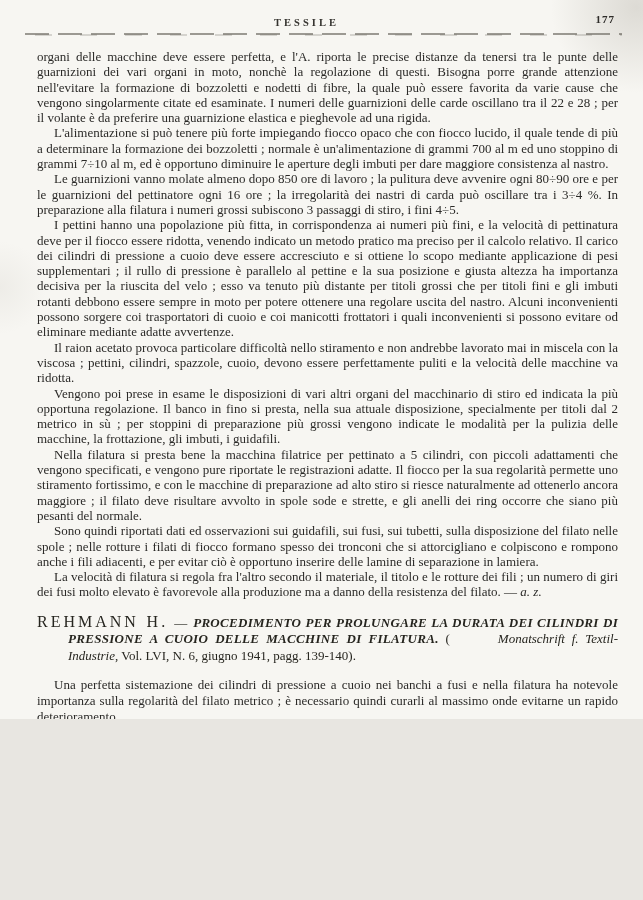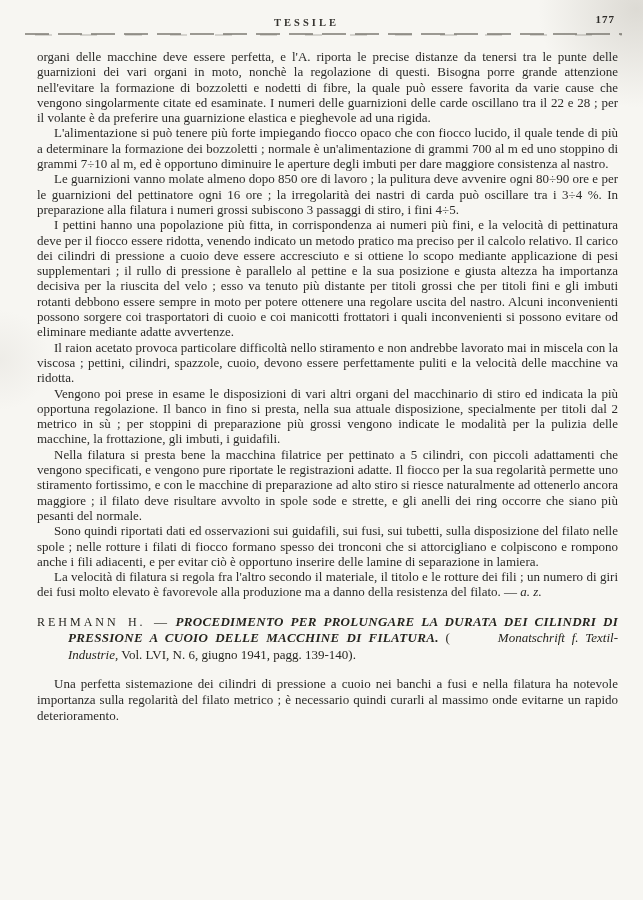--- a/index.html
+++ b/index.html
@@ -1,18 +1,18 @@
 <!DOCTYPE html>
 <html><head>
 <meta charset="utf-8">
 <style>
   html,body{margin:0;padding:0;background:#e8e6e1;}
   .page{
     position:relative;
-    width:643px;height:900px;
+    width:643px;height:719px;
     margin:0;
     background:
       radial-gradient(circle at 99% 1%, rgba(160,155,144,.30), rgba(160,155,144,0) 9%),
       radial-gradient(circle at 0% 40%, rgba(170,165,155,.12), rgba(170,165,155,0) 6%),
       #f7f6f2;
     font-family:"Liberation Serif", serif;
     color:#2b2a28;
     overflow:hidden;
     box-sizing:border-box;
   }
@@ -59,21 +59,21 @@
     padding-left:31px;
     text-indent:-31px;
     font-size:13px;
     line-height:16.6px;
     text-align:justify;
     color:#26251f;
   }
   .cit-author{
     text-transform:uppercase;
     letter-spacing:3px;
-    font-size:12px;
+    font-size:16px;
   }
   .cit-dash{padding:0 2px;}
   .cit-title{
     font-weight:bold;
     letter-spacing:.3px;
     font-style:italic;
   }
   .cit-journal{font-style:italic;margin-left:48px;}
   .review-body{margin-top:13px;}
   .review-body .para{line-height:15.8px;}

